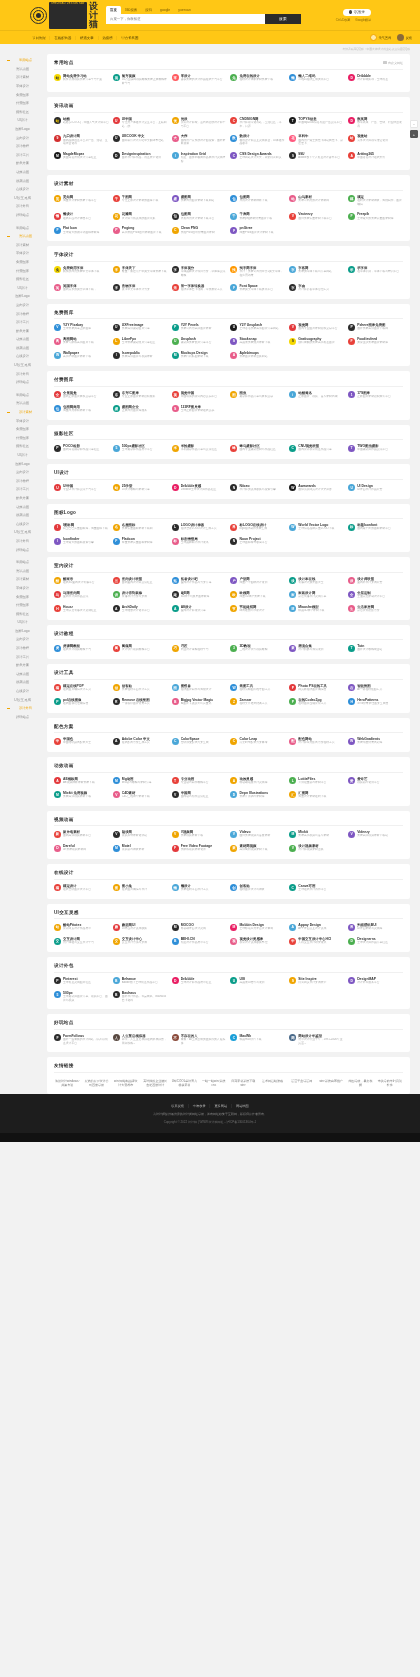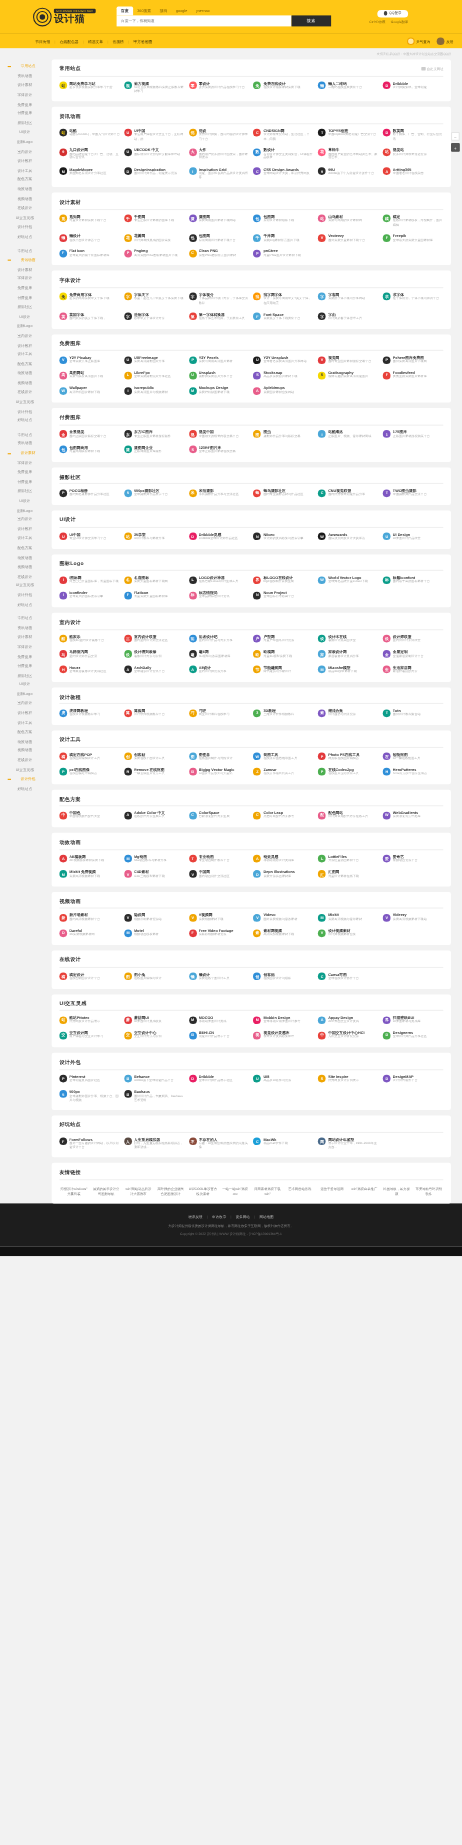--- a/index.html
+++ b/index.html
@@ -17,21 +17,21 @@
   .header { background:#ffc715; width:420px; height:30px; position:relative; }
   .hd-inner { display:flex; align-items:center; height:30px; padding:0 8px; }
   .logo { display:flex; align-items:center; gap:2px; width:92px; padding-left:22px; }
   .logo-mark {
     width:17px; height:17px; border-radius:50%;
     border:1.2px solid #2b2b2b; display:flex; align-items:center; justify-content:center;
     flex:0 0 auto; background:#ffc715; position:relative;
   }
   .logo-mark .g1 { position:absolute; width:11px; height:11px; border:1px solid #2b2b2b; border-radius:50%; }
   .logo-mark .g2 { position:absolute; width:5px; height:5px; background:#2b2b2b; border-radius:50%; }
-  .logo-txt { display:flex; flex-direction:column; gap:1px; }
+  .logo-txt { display:flex; flex-direction:row; gap:1px;text-align:center; }
   .logo-sub {
     background:#2b2b2b; color:#ffc715; font-size:2.6px; padding:0.5px 2px;
     border-radius:1px; letter-spacing:0.2px; white-space:nowrap;
   }
   .logo-name { font-size:9px; font-weight:bold; color:#2b2b2b; line-height:9px; letter-spacing:0.5px; }
 
   .search-wrap { flex:1; margin-left:6px; max-width:195px; }
   .search-tabs { display:flex; gap:0; align-items:flex-end; height:8px; }
   .search-tab {
     font-size:3.4px; color:#7a5c00; padding:1.2px 4px; line-height:6px;

